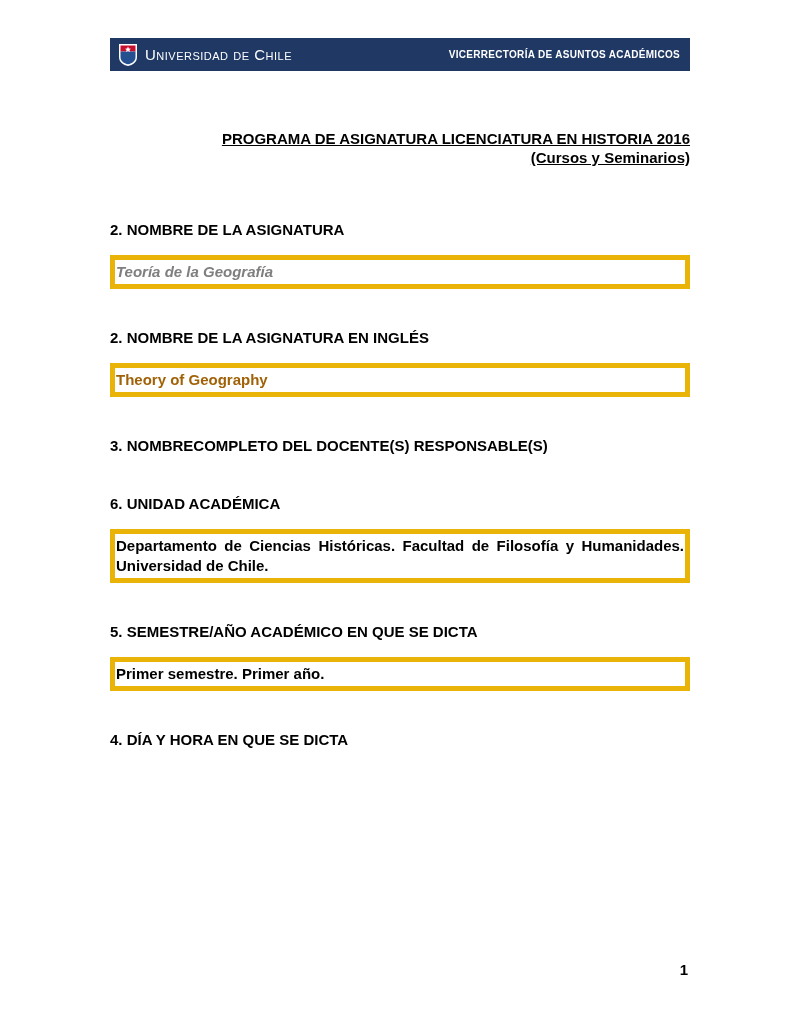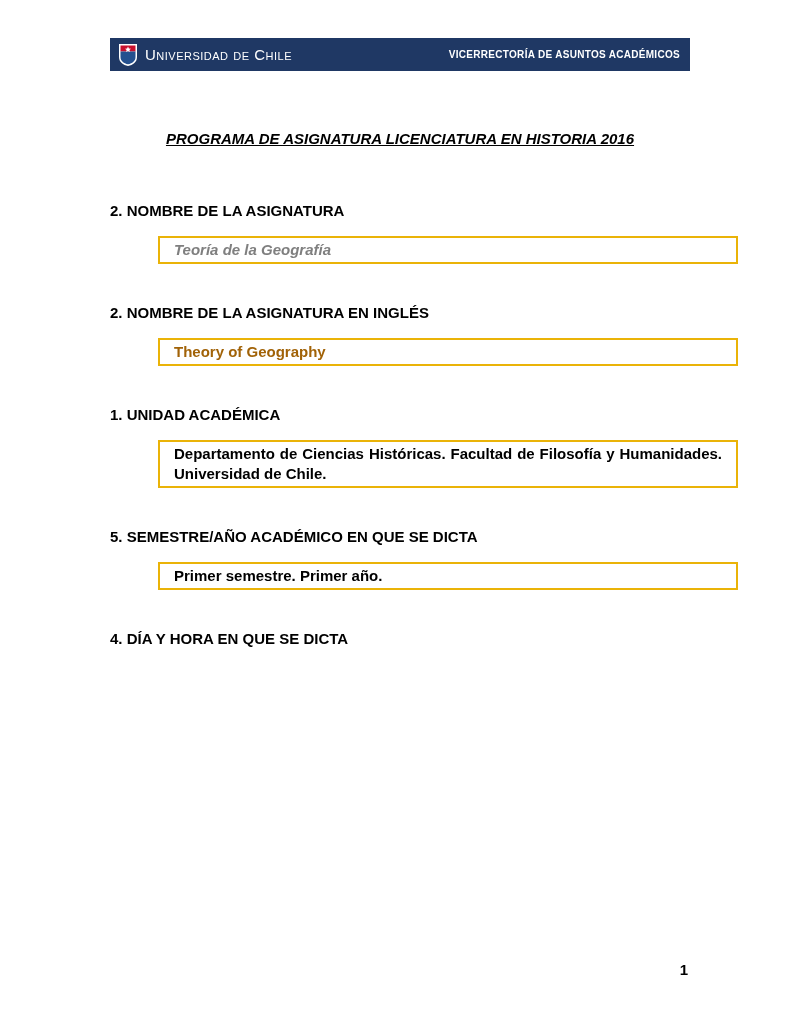--- a/index.html
+++ b/index.html
@@ -51,48 +51,46 @@
   .header-right {
     color: #ffffff;
     font-size: 10px;
     font-weight: bold;
     letter-spacing: 0.3px;
     white-space: nowrap;
   }
   
   .doc-title {
     margin-top: 58px;
-    text-align: center;
+    text-align: right;
     font-weight: bold;
     font-size: 15px;
     line-height: 19px;
-    font-style: italic;
   }
   .doc-title .t-line {
     text-decoration: underline;
   }
   
   .section { margin-top: 40px; }
   .section.first { margin-top: 54px; }
   .section-heading {
     font-weight: bold;
     font-size: 15px;
     line-height: 18px;
     margin-bottom: 16px;
   }
   .field-box {
-    border: 2px solid #eab308;
+    border: 5px solid #eab308;
     box-sizing: border-box;
     width: 580px;
-    padding: 2px 14px;
+    padding: 2px 1px;
     font-weight: bold;
     font-size: 15px;
     line-height: 20px;
     background: #ffffff;
-    margin-left: 48px;
   }
   .value-gray { color: #a16207; }
   .value-gray-italic { color: #7F7F7F; font-style: italic; }
   .value-justify { text-align: justify; }
   
   .page-number {
     position: absolute;
     top: 961px;
     right: 112px;
     font-weight: bold;
@@ -115,37 +113,39 @@
             <path d="M10 3.5 l0.9 2 l2.1 0.2 l-1.6 1.4 l0.5 2 l-1.9 -1.1 l-1.9 1.1 l0.5 -2 l-1.6 -1.4 l2.1 -0.2 z" fill="#ffffff"></path>
           </svg>
         </span>
         <span class="uni-name">Universidad de Chile</span>
       </div>
       <div class="header-right">VICERRECTORÍA DE ASUNTOS ACADÉMICOS</div>
     </div>
 
     <div class="doc-title">
       <div class="t-line">PROGRAMA DE ASIGNATURA LICENCIATURA EN HISTORIA 2016</div>
+      <div class="t-line">(Cursos y Seminarios)</div>
     </div>
 
     <div class="section first">
       <div class="section-heading">2. NOMBRE DE LA ASIGNATURA</div>
       <div class="field-box value-gray-italic">Teoría de la Geografía</div>
     </div>
 
     <div class="section">
       <div class="section-heading">2. NOMBRE DE LA ASIGNATURA EN INGLÉS</div>
       <div class="field-box value-gray">Theory of Geography</div>
     </div>
 
     <div class="section">
+      <div class="section-heading">3. NOMBRECOMPLETO DEL DOCENTE(S) RESPONSABLE(S)</div>
     </div>
 
     <div class="section">
-      <div class="section-heading">1. UNIDAD ACADÉMICA</div>
+      <div class="section-heading">6. UNIDAD ACADÉMICA</div>
       <div class="field-box value-justify">Departamento de Ciencias Históricas. Facultad de Filosofía y Humanidades. Universidad de Chile.</div>
     </div>
 
     <div class="section">
       <div class="section-heading">5. SEMESTRE/AÑO ACADÉMICO EN QUE SE DICTA</div>
       <div class="field-box">Primer semestre. Primer año.</div>
     </div>
 
     <div class="section">
       <div class="section-heading">4. DÍA Y HORA EN QUE SE DICTA</div>

